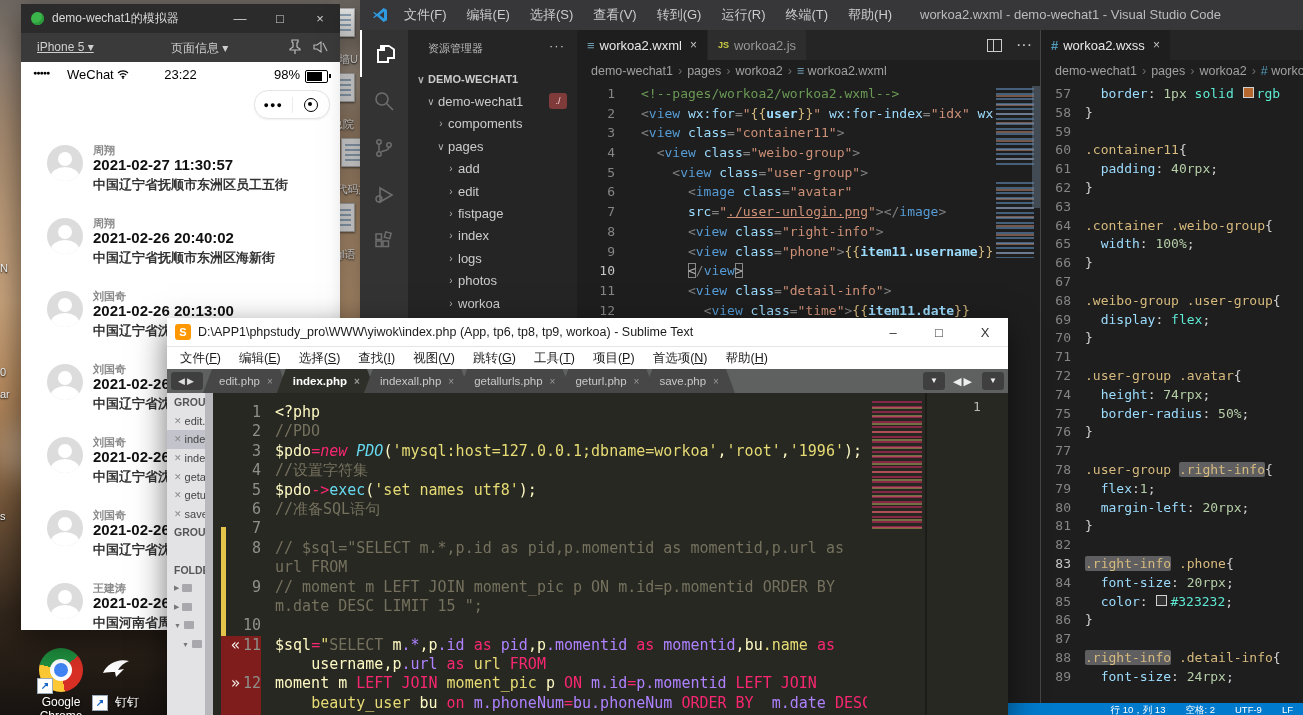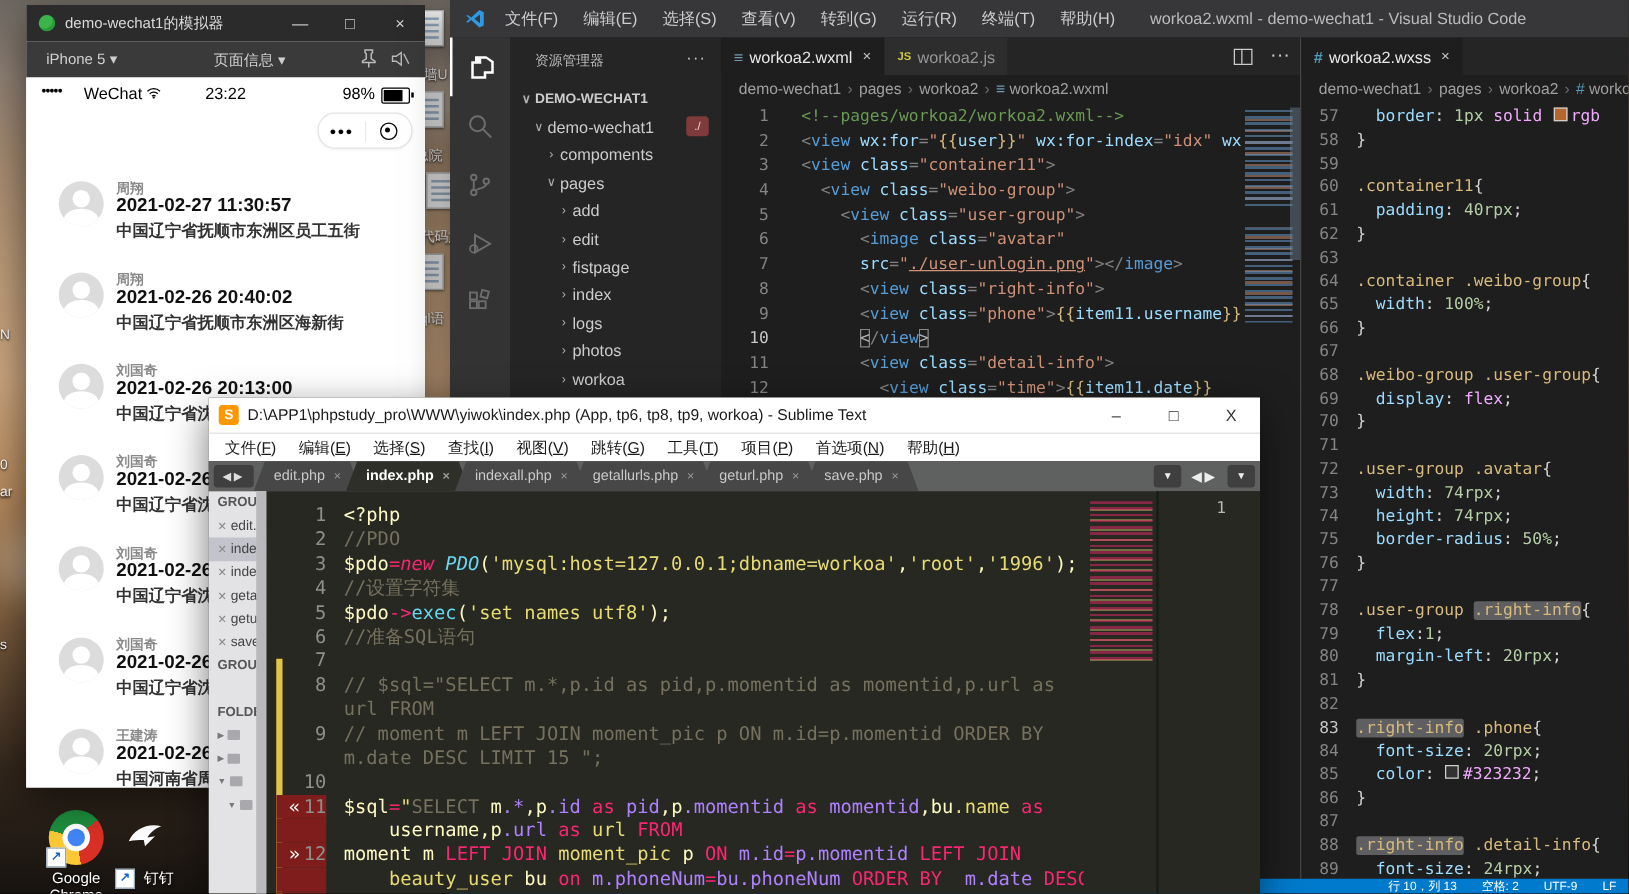--- a/index.html
+++ b/index.html
@@ -24,21 +24,21 @@
     font-size:10px;line-height:13px;color:#1766c2;font-weight:bold;}
   
   .win{position:absolute;box-shadow:0 10px 30px rgba(0,0,0,.55);}
   
   #wechat{left:21px;top:4px;width:319px;height:626px;background:#fff;z-index:1;}
   .wc-tb{height:29px;background:#2b2b2b;color:#d9d9d9;display:flex;align-items:center;font-size:12px;}
   .wc-logo{width:13px;height:13px;border-radius:50%;background:#3bb54a;margin:0 8px 0 10px;box-shadow:inset -2px -2px 0 #2a9a3a;}
   .wc-ctl{margin-left:auto;display:flex;}
   .wc-ctl span{width:40px;text-align:center;font-size:13px;color:#cfcfcf;}
   .wc-tool{height:29px;background:#3a3a3a;color:#cfcfcf;font-size:12px;position:relative;}
-  .wc-tool .dev{position:absolute;left:16px;top:7px;}
+  .wc-tool .dev{position:absolute;left:16px;top:7px;text-decoration:underline;}
   .wc-tool .pgi{position:absolute;left:150px;top:7px;}
   .wc-tool .ticon{position:absolute;top:6px;}
   .wc-screen{position:absolute;left:0;top:58px;right:0;bottom:0;background:#fff;overflow:hidden;}
   .ph-status{height:26px;position:relative;font-size:13px;color:#000;}
   .ph-status .sig{position:absolute;left:12px;top:7px;font-size:7px;letter-spacing:-1px;}
   .ph-status .car{position:absolute;left:46px;top:5px;}
   .ph-status .time{position:absolute;left:0;right:0;top:5px;text-align:center;}
   .ph-status .bat{position:absolute;right:40px;top:5px;}
   .batt{position:absolute;right:12px;top:8px;width:21px;height:11px;border:1px solid #000;border-radius:2px;}
   .batt i{position:absolute;left:1px;top:1px;bottom:1px;width:15px;background:#000;}
@@ -101,23 +101,23 @@
   .sbp .cl{height:19.4px;font-size:15px;}
   .cl-g{flex:0 0 40px;text-align:right;color:#858585;}
   .g1 .cl-g{flex-basis:38px;margin-right:26px;}
   .g2 .cl-g{flex-basis:30px;margin-right:14px;}
   .sbp .cl-g{flex-basis:40px;margin-right:14px;color:#8f908a;}
   .cl-n.cur{color:#c6c6c6;}
   .cl-t{white-space:pre;}
   .tk-c{color:#6a9955}.tk-t{color:#569cd6}.tk-a{color:#9cdcfe}.tk-s{color:#ce9178}
   .tk-su{color:#ce9178;text-decoration:underline}.tk-d{color:#808080}
   .tk-dx{color:#b5b5b5;box-shadow:inset 0 0 0 1px #888}.tk-p{color:#d4d4d4}
-  .tk-b{color:#d7ba7d}.tk-i{color:#9cdcfe;font-weight:normal}
+  .tk-b{color:#d7ba7d}.tk-i{color:#9cdcfe;font-weight:bold}
   .tk-g{color:#d7ba7d}.tk-gh{color:#d7ba7d;background:#5f5f61;border-radius:2px}
-  .tk-pr{color:#9cdcfe}.tk-n{color:#b5cea8}.tk-v{color:#f0abfc}
+  .tk-pr{color:#9cdcfe}.tk-n{color:#b5cea8}.tk-v{color:#5eead4}
   .sbp .tk-w{color:#fef9c3}.sbp .tk-k{color:#f92672}.sbp .tk-ki{color:#f92672;font-style:italic}
   .sbp .tk-ty{color:#66d9ef}.sbp .tk-tyi{color:#66d9ef;font-style:italic}
   .sbp .tk-s{color:#e6db74}.sbp .tk-nu{color:#ae81ff}.sbp .tk-co{color:#75715e}
   .swatch{display:inline-block;width:9px;height:9px;border:1px solid #d0d0d0;margin:0 3px 0 1px;}
   .cl-mark{color:#f8f8f2;margin-right:3px;}
   .g-hl{background:#7f1d1d;}
   .mm{position:absolute;width:38px;
     background:repeating-linear-gradient(180deg,rgba(100,150,200,.55) 0 2px,rgba(0,0,0,0) 2px 5px),
       repeating-linear-gradient(180deg,rgba(0,0,0,0) 0 7px,rgba(206,145,120,.5) 7px 9px);}
   #g1-mm1{right:6px;top:58px;height:78px;}
@@ -590,24 +590,20 @@
             </div>
             <div class="cl">
               <span class="cl-g"><span class="cl-n">71</span></span>
               <span class="cl-t"></span>
             </div>
             <div class="cl">
               <span class="cl-g"><span class="cl-n">72</span></span>
               <span class="cl-t"><span class="tk-g">.user-group</span><span class="tk-p"> </span><span class="tk-g">.avatar</span><span class="tk-p">{</span></span>
             </div>
             <div class="cl">
-              <span class="cl-g"><span class="cl-n">73</span></span>
-              <span class="cl-t"><span class="tk-p">  </span><span class="tk-pr">width</span><span class="tk-p">: </span><span class="tk-n">74rpx</span><span class="tk-p">;</span></span>
-            </div>
-            <div class="cl">
               <span class="cl-g"><span class="cl-n">74</span></span>
               <span class="cl-t"><span class="tk-p">  </span><span class="tk-pr">height</span><span class="tk-p">: </span><span class="tk-n">74rpx</span><span class="tk-p">;</span></span>
             </div>
             <div class="cl">
               <span class="cl-g"><span class="cl-n">75</span></span>
               <span class="cl-t"><span class="tk-p">  </span><span class="tk-pr">border-radius</span><span class="tk-p">: </span><span class="tk-n">50%</span><span class="tk-p">;</span></span>
             </div>
             <div class="cl">
               <span class="cl-g"><span class="cl-n">76</span></span>
               <span class="cl-t"><span class="tk-p">}</span></span>

